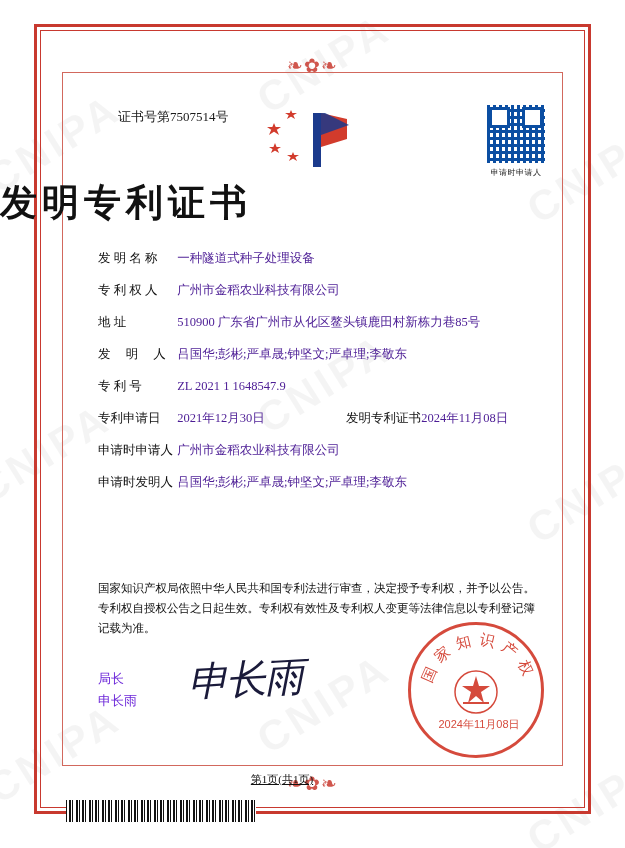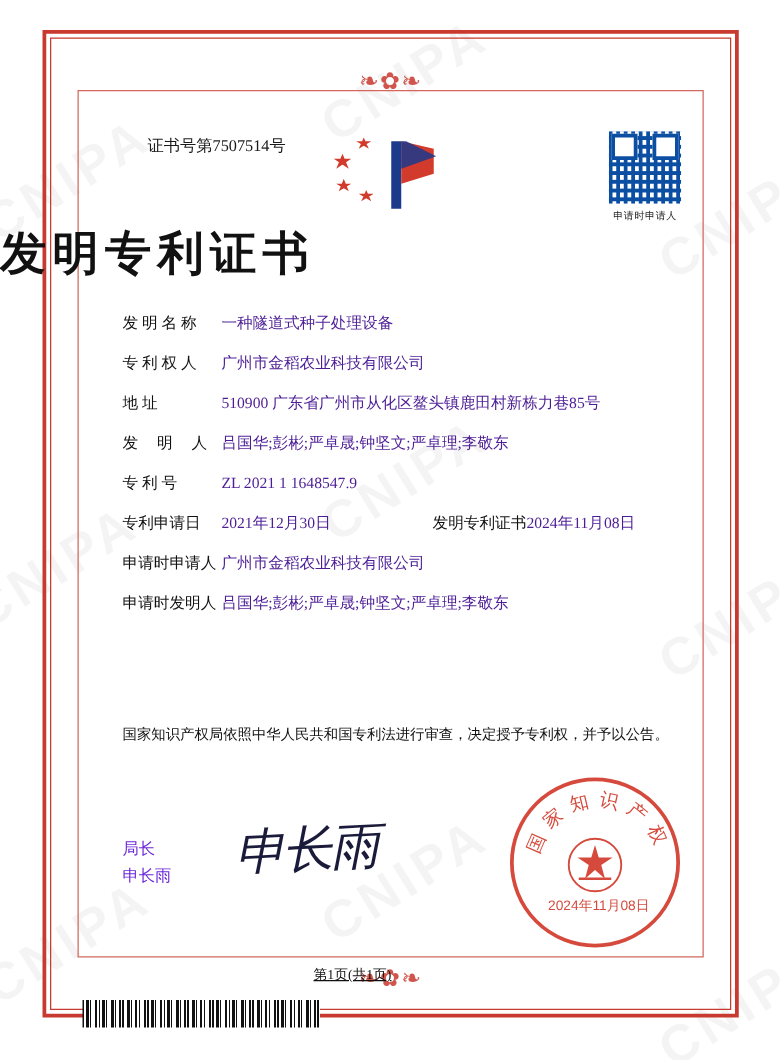--- a/index.html
+++ b/index.html
@@ -366,20 +366,21 @@
     </div>
 
     <div class="row">
       <span class="lbl">申请时发明人</span>
       <span class="val">吕国华;彭彬;严卓晟;钟坚文;严卓理;李敬东</span>
     </div>
   </div>
 
   <div class="statement">
     <div>国家知识产权局依照中华人民共和国专利法进行审查，决定授予专利权，并予以公告。</div>
+    <div>专利权自授权公告之日起生效。专利权有效性及专利权人变更等法律信息以专利登记簿记载为准。</div>
   </div>
 
   <div class="director">
     <div>局长</div>
     <div>申长雨</div>
   </div>
   <div class="signature">申长雨</div>
 
   <div class="seal">
     <svg class="seal-text" viewBox="0 0 136 136">

